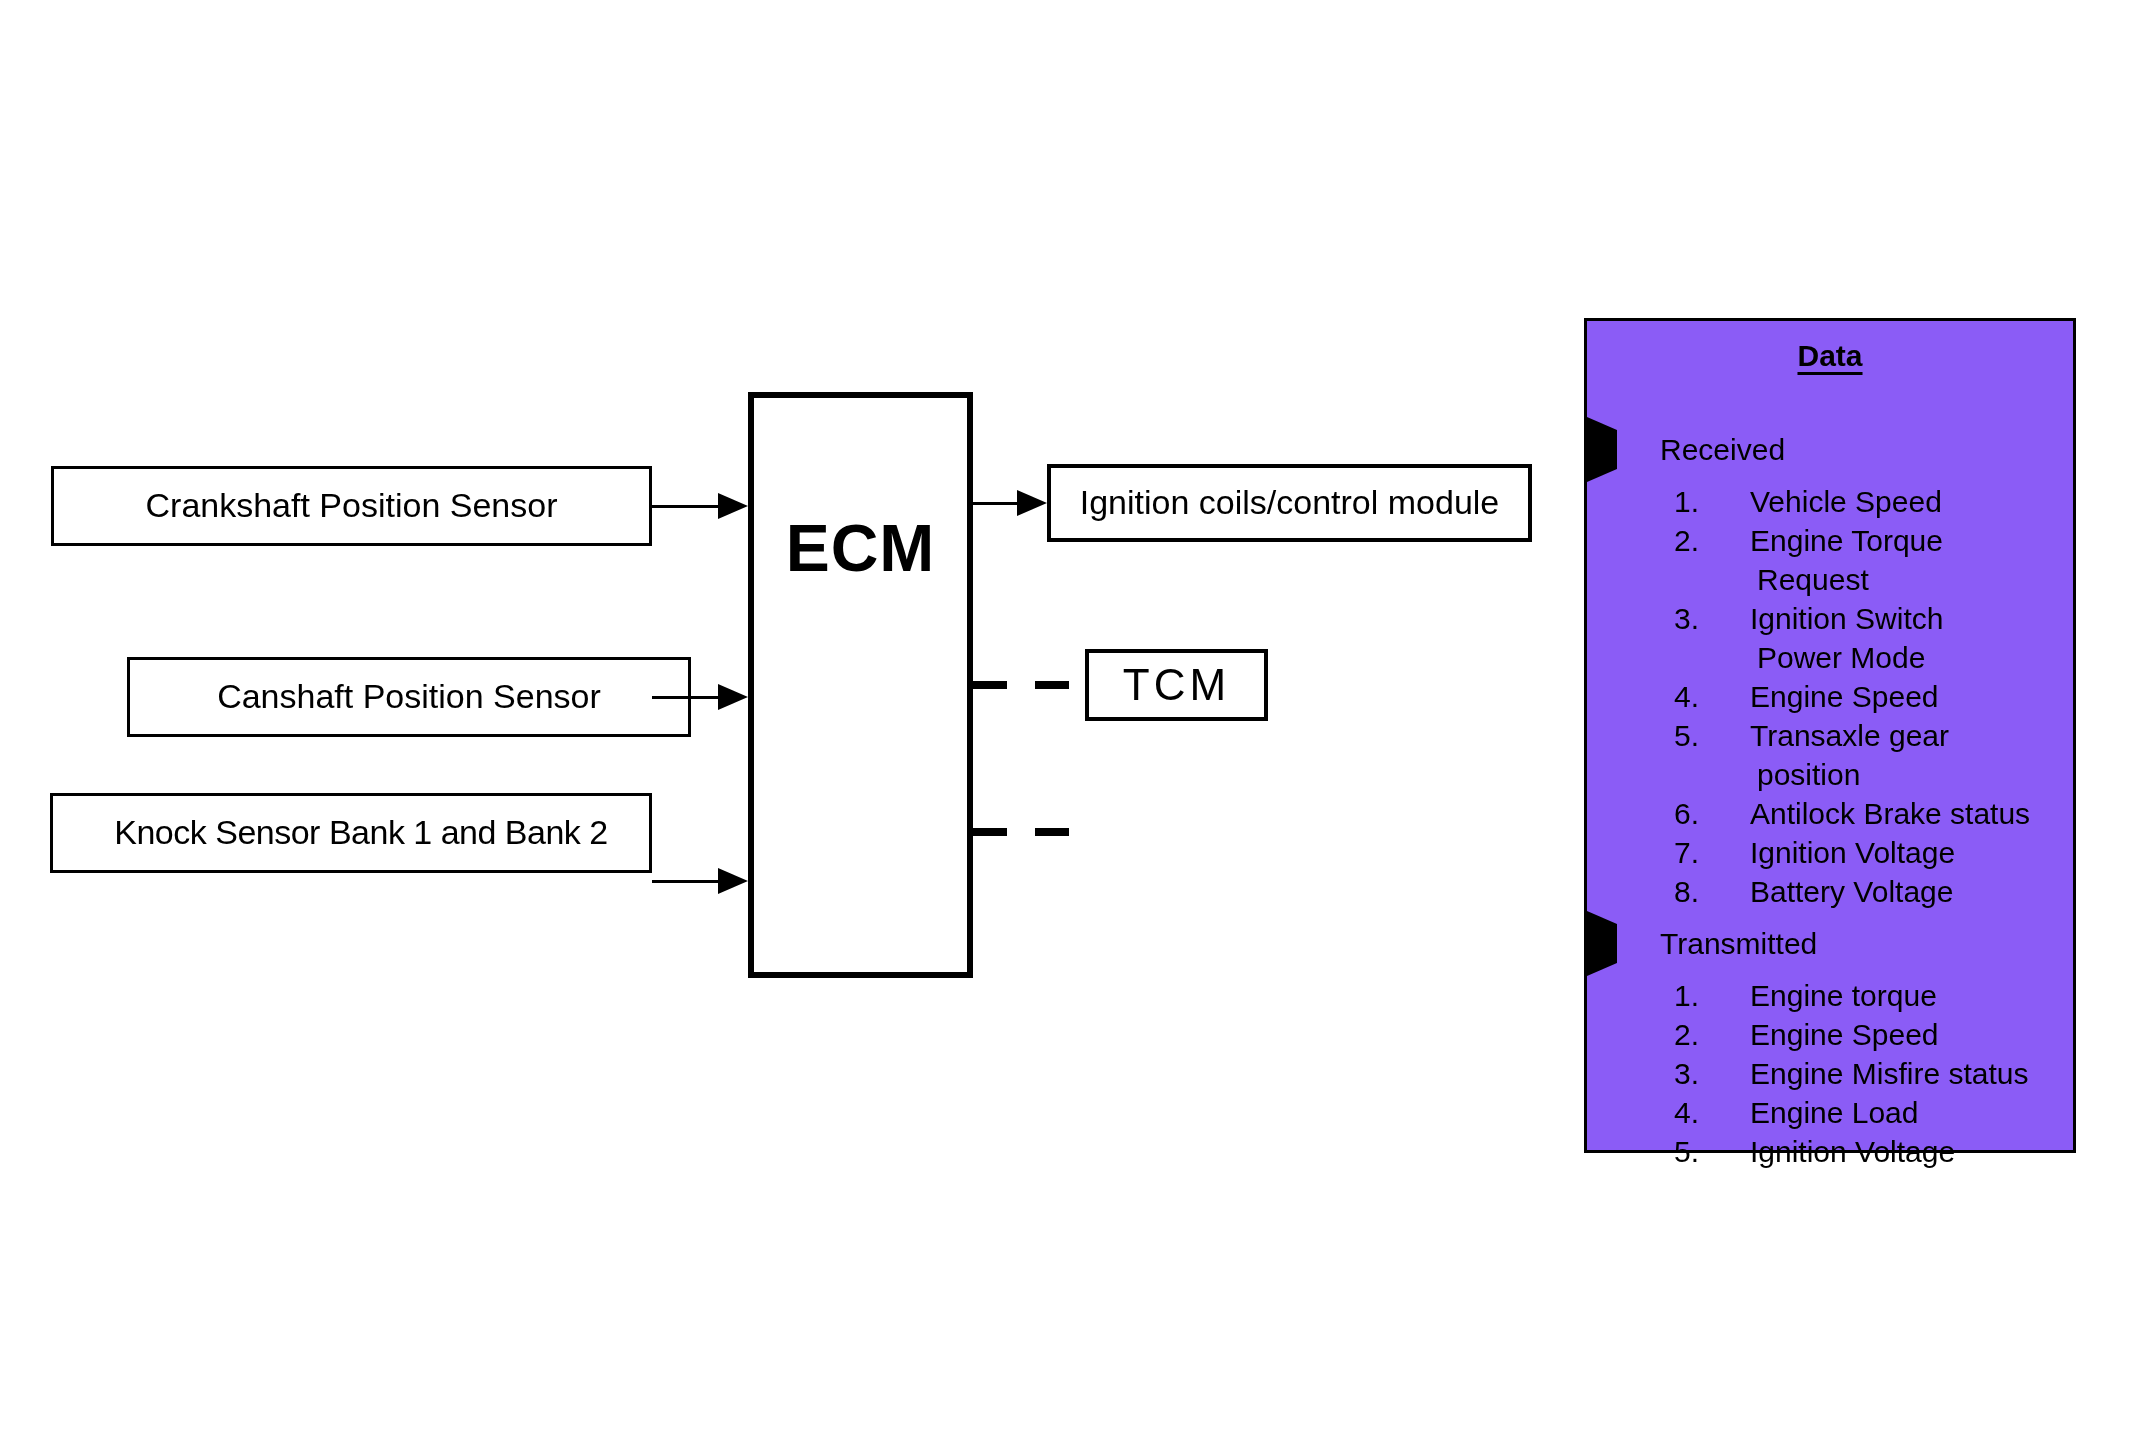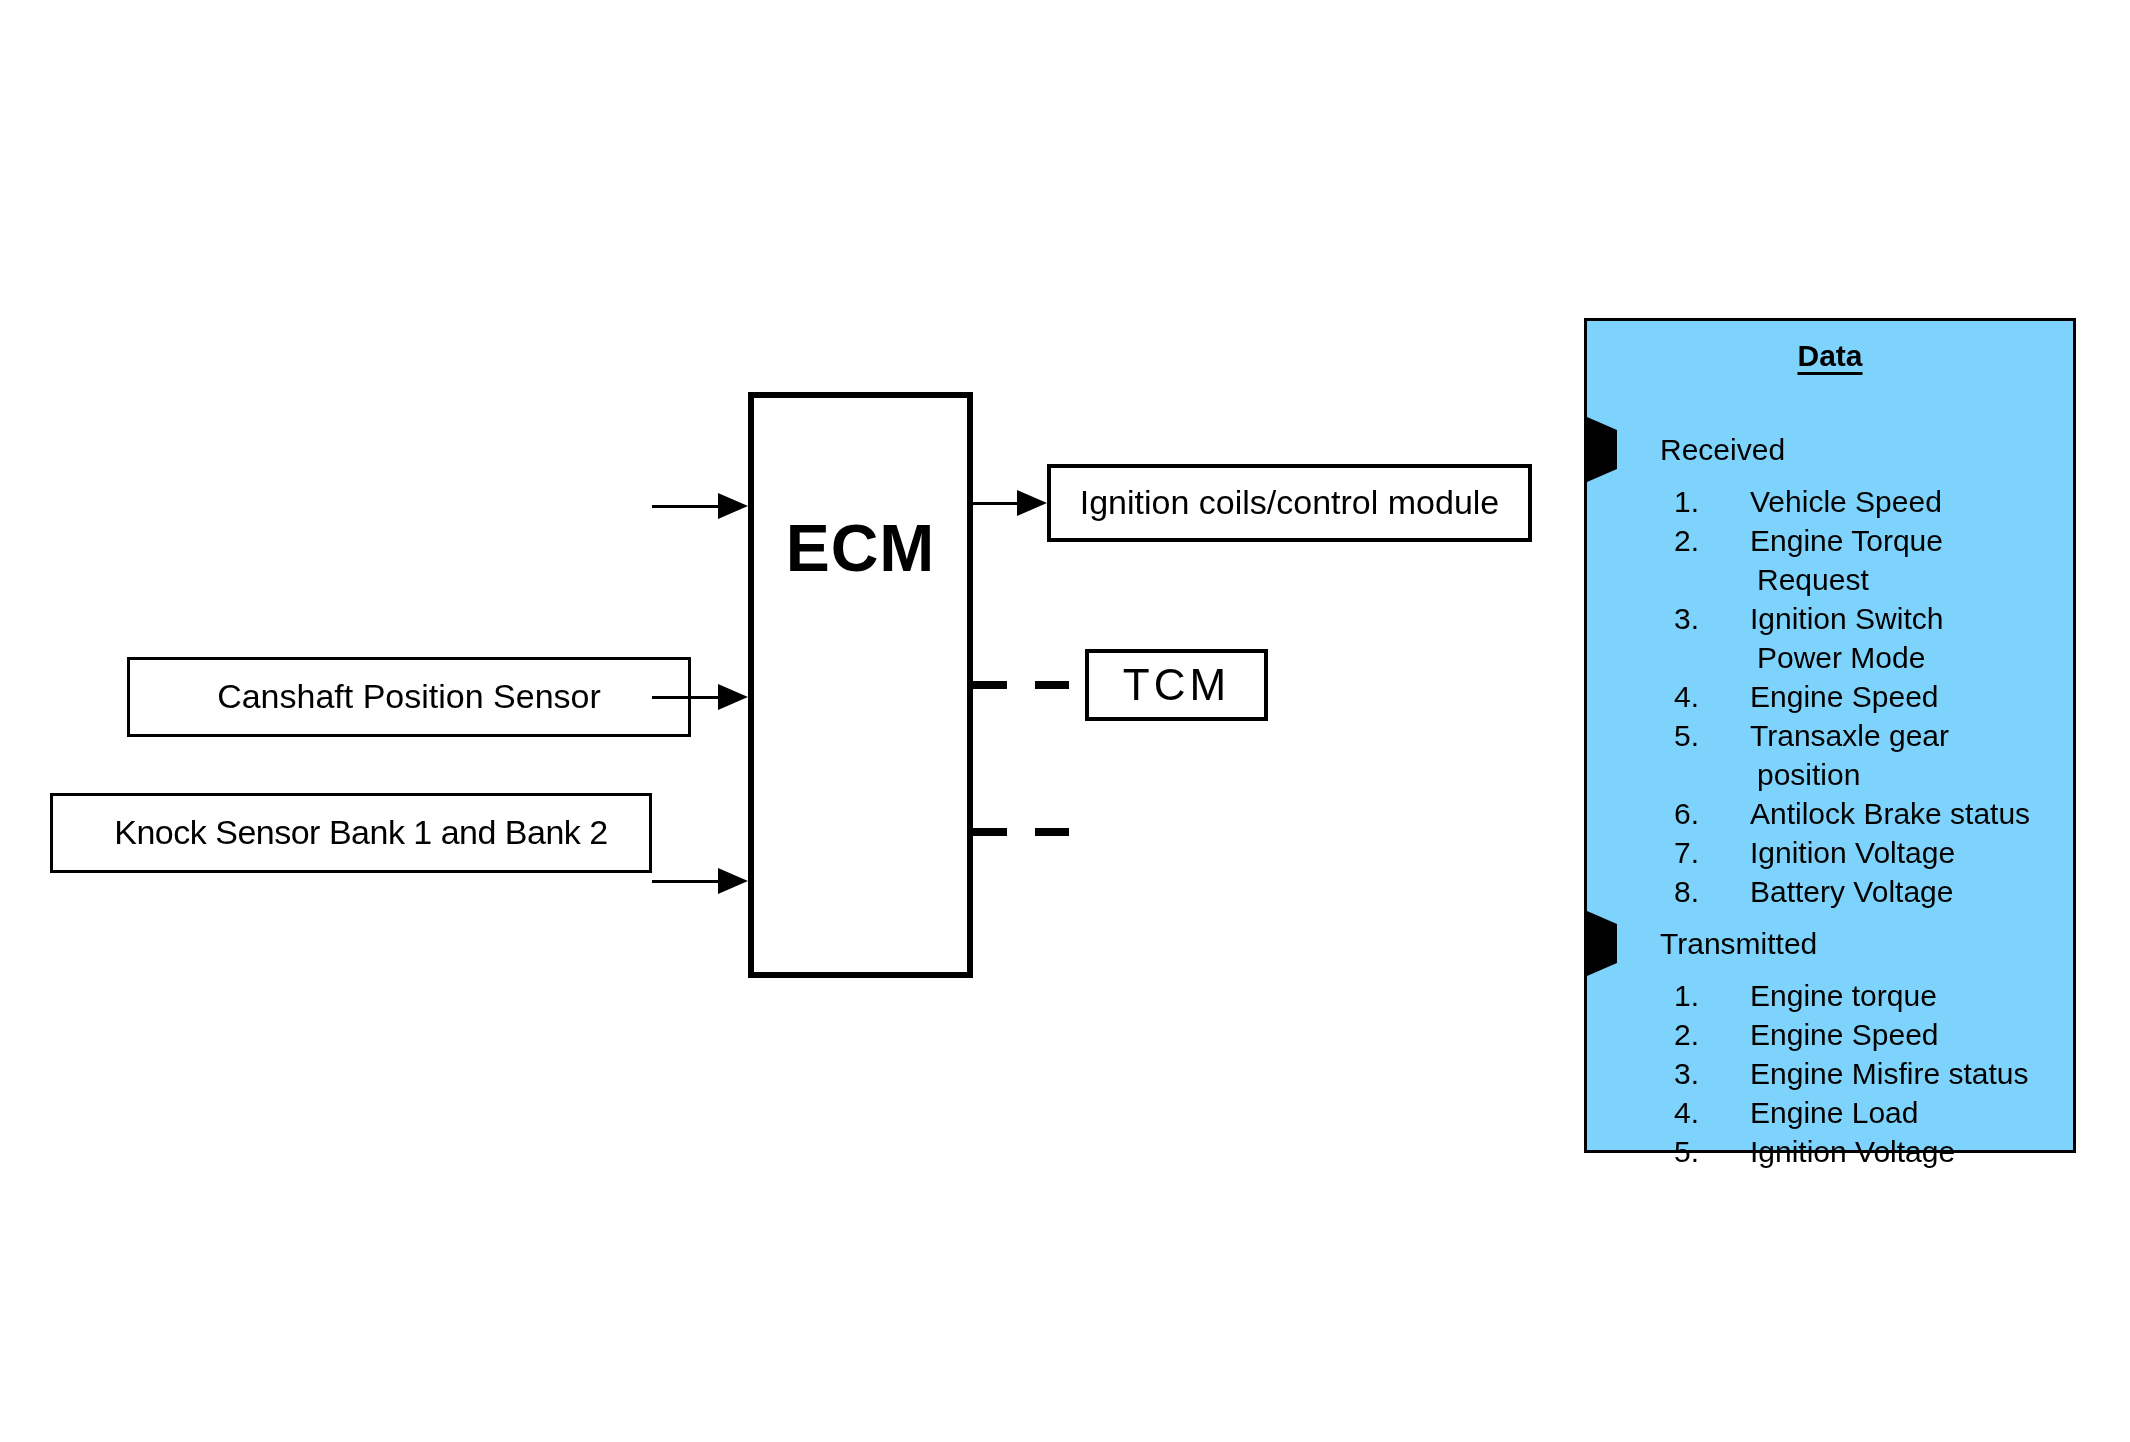--- a/index.html
+++ b/index.html
@@ -72,21 +72,21 @@
   .a3-head  { left: 718px; top: 868px; }
   .a4-shaft { left: 973px; top: 502px; width: 44px; }
   .a4-head  { left: 1017px; top: 490px; }
   .d1 { left: 973px; top: 681px; width: 112px; }
   .d2 { left: 973px; top: 828px; width: 112px; }
 
   
   .data-panel {
     position: absolute;
     left: 1584px; top: 318px; width: 492px; height: 835px;
-    border: 3px solid #000; background: #7dd3fc; box-sizing: border-box;
+    border: 3px solid #000; background: #8b5cf6; box-sizing: border-box;
     font-size: 30px;
   }
   .panel-title {
     position: absolute;
     left: 0; right: 0; top: 18px;
     text-align: center;
     font-weight: 700;
     text-decoration: underline;
     text-decoration-thickness: 3px;
     text-underline-offset: 6px;
@@ -96,20 +96,23 @@
   .prow .num { position: absolute; left: 87px; }
   .prow .txt { position: absolute; left: 163px; }
   .prow.head .txt { left: 16px; margin-left: 27px; }
   .prow.cont .txt { left: 170px; }
 </style>
 </head>
 <body>
 
 <div id="canvas">
 
+  <div class="box input-box-1">
+    <span>Crankshaft Position Sensor</span>
+  </div>
   <div class="box input-box-2">
     <span>Canshaft Position Sensor</span>
   </div>
   <div class="box input-box-3">
     <span>Knock Sensor Bank 1 and Bank 2</span>
   </div>
 
   <div class="shaft a1-shaft"></div>
   <div class="head a1-head"></div>
   <div class="shaft a2-shaft"></div>

